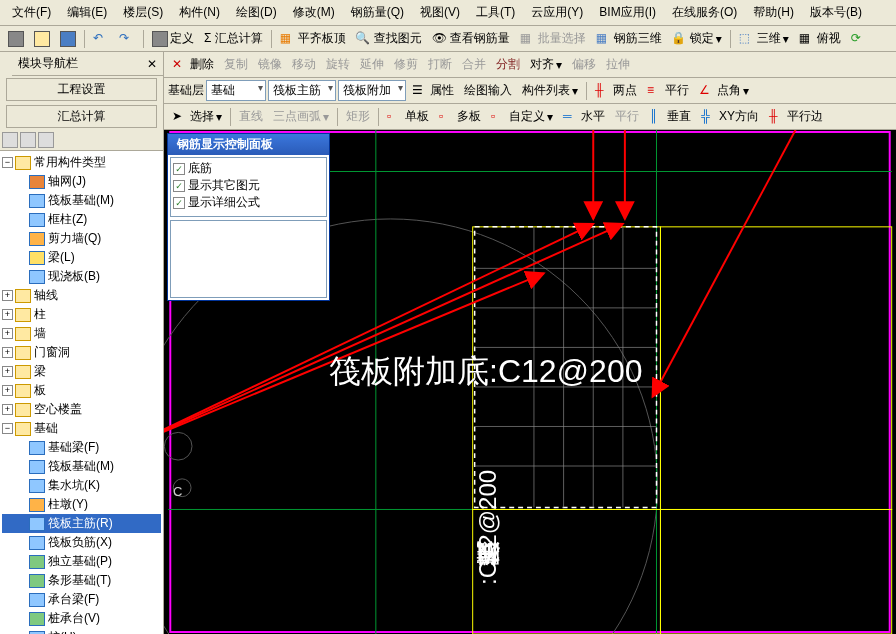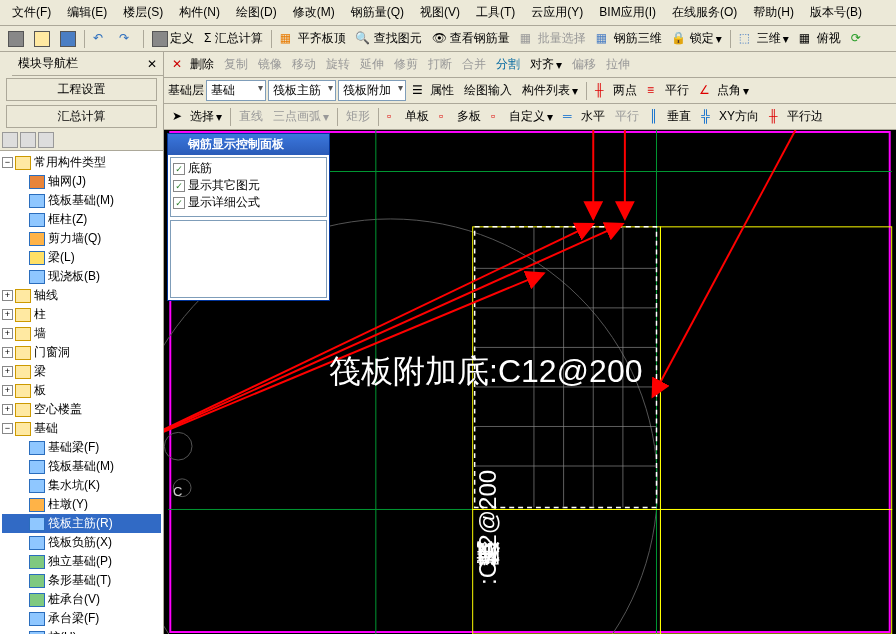--- a/index.html
+++ b/index.html
@@ -23,21 +23,21 @@
 .tree-item .exp { width: 11px; height: 11px; border: 1px solid #888; background: #fff; text-align: center; line-height: 9px; font-size: 9px; margin-right: 2px; flex-shrink: 0; }
 .tree-item .spacer { width: 13px; flex-shrink: 0; }
 .tree-item .folder { width: 16px; height: 14px; background: #ffe9a2; border: 1px solid #c90; margin-right: 3px; flex-shrink: 0; }
 .tree-item .leaf-icon { width: 16px; height: 14px; background: #8fc7ff; border: 1px solid #2a6dbd; margin-right: 3px; flex-shrink: 0; }
 .tree-item.sel { background: #316ac5; color: #fff; }
 .indent-1 { padding-left: 14px; }
 .canvas-area { flex: 1; position: relative; background: #ece9d8; display: flex; flex-direction: column; min-width: 0; }
 .drawing { flex: 1; background: #000; position: relative; overflow: hidden; }
 svg.dsvg { position: absolute; inset: 0; width: 100%; height: 100%; }
 .floating-panel { position: absolute; left: 3px; top: 3px; width: 163px; background: #fff; border: 1px solid #003399; }
-.floating-panel .title { background: linear-gradient(#3b77dd, #2a5bb8); color: #fff; padding: 2px 20px; font-weight: bold; font-size: 12px; }
+.floating-panel .title { background: linear-gradient(#3b77dd, #2a5bb8); color: #fff; padding: 2px 9px; font-weight: bold; font-size: 12px; }
 .floating-panel .body { padding: 2px; }
 .floating-panel .list { border: 1px solid #7f9db9; background: #fff; height: 60px; padding: 2px; }
 .floating-panel .list div { display: flex; align-items: center; gap: 3px; font-size: 12px; }
 .floating-panel .preview { border: 1px solid #7f9db9; background: #fff; height: 78px; margin-top: 3px; }
 .combo { background: #fff; border: 1px solid #7f9db9; padding: 1px 14px 1px 4px; position: relative; min-width: 60px; }
 .combo::after { content: "▾"; position: absolute; right: 2px; top: 1px; font-size: 10px; color: #555; }
 .lbl-main { position: absolute; color: #fff; font-family: "SimHei", sans-serif; font-size: 32px; pointer-events: none; }
 .lbl-vert { position: absolute; color: #fff; font-family: "SimHei", sans-serif; font-size: 24px; writing-mode: vertical-rl; transform: rotate(180deg); pointer-events: none; }
 .chk { width: 12px; height: 12px; border: 1px solid #888; background: #fff; display: inline-flex; align-items: center; justify-content: center; font-size: 9px; color: #2a7e2a; }
 </style>
@@ -245,31 +245,31 @@
             <span class="leaf-icon" style="background:#7fc97f"></span>
             <span>独立基础(P)</span>
           </div>
         <div class="tree-item indent-1">
             <span class="spacer"></span>
             <span class="leaf-icon" style="background:#7fc97f"></span>
             <span>条形基础(T)</span>
           </div>
         <div class="tree-item indent-1">
             <span class="spacer"></span>
+            <span class="leaf-icon"></span>
+            <span>承台梁(F)</span>
+          </div>
+        <div class="tree-item indent-1">
+            <span class="spacer"></span>
             <span class="leaf-icon" style="background:#7fc97f"></span>
             <span>桩承台(V)</span>
           </div>
         <div class="tree-item indent-1">
             <span class="spacer"></span>
             <span class="leaf-icon"></span>
-            <span>承台梁(F)</span>
-          </div>
-        <div class="tree-item indent-1">
-            <span class="spacer"></span>
-            <span class="leaf-icon"></span>
             <span>桩(U)</span>
           </div>
 
       </div>
     </div>
   </div>
 
   <div class="canvas-area">
 
     <div class="toolbar">
@@ -294,21 +294,21 @@
         </span>
       <span class="btn" style="color:#999">
           <span>修剪</span>
         </span>
       <span class="btn" style="color:#999">
           <span>打断</span>
         </span>
       <span class="btn" style="color:#999">
           <span>合并</span>
         </span>
-      <span class="btn" style="color:#0369a1">
+      <span class="btn" style="color:#7f1d1d">
           <span>分割</span>
         </span>
       <span class="btn"><span>对齐</span>▾</span>
       <span class="btn" style="color:#999">
           <span>偏移</span>
         </span>
       <span class="btn" style="color:#999">
           <span>拉伸</span>
         </span>
     </div>

